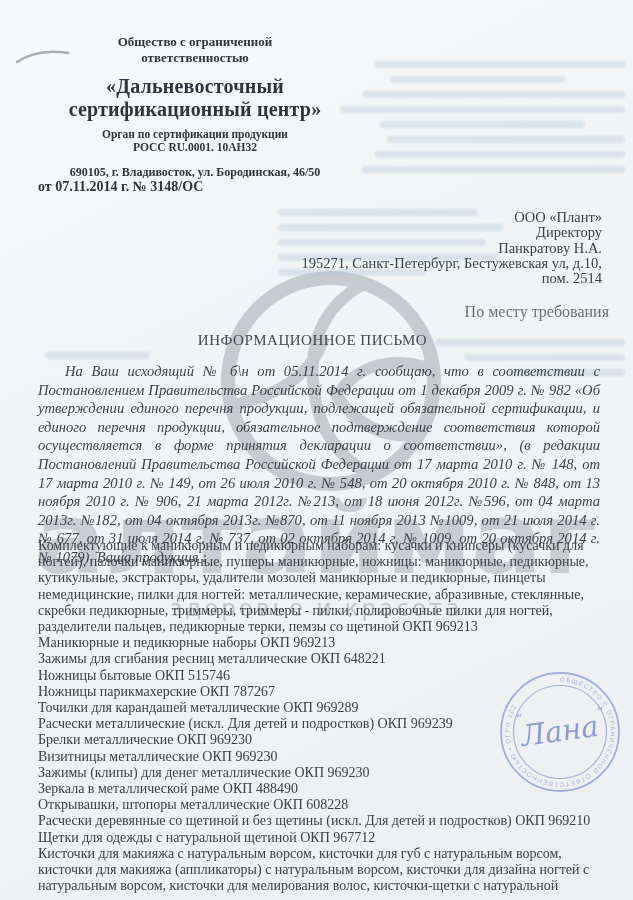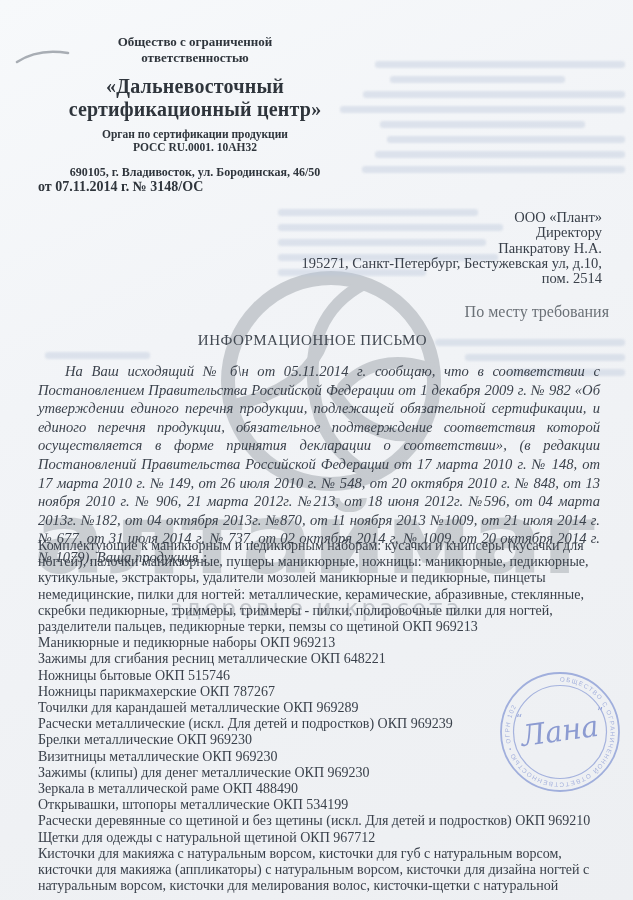--- a/index.html
+++ b/index.html
@@ -150,21 +150,21 @@
     <div>Маникюрные и педикюрные наборы ОКП 969213</div>
     <div>Зажимы для сгибания ресниц металлические ОКП 648221</div>
     <div>Ножницы бытовые ОКП 515746</div>
     <div>Ножницы парикмахерские ОКП 787267</div>
     <div>Точилки для карандашей металлические ОКП 969289</div>
     <div>Расчески металлические (искл. Для детей и подростков) ОКП 969239</div>
     <div>Брелки металлические ОКП 969230</div>
     <div>Визитницы металлические ОКП 969230</div>
     <div>Зажимы (клипы) для денег металлические ОКП 969230</div>
     <div>Зеркала в металлической раме ОКП 488490</div>
-    <div>Открывашки, штопоры металлические ОКП 534199</div>
+    <div>Открывашки, штопоры металлические ОКП 608228</div>
     <div>Расчески деревянные со щетиной и без щетины (искл. Для детей и подростков) ОКП 969210</div>
     <div>Щетки для одежды с натуральной щетиной ОКП 967712</div>
     <div>Кисточки для макияжа с натуральным ворсом, кисточки для губ с натуральным ворсом, кисточки для макияжа (аппликаторы) с натуральным ворсом, кисточки для дизайна ногтей с натуральным ворсом, кисточки для мелирования волос, кисточки-щетки с натуральной</div>
   </div>
 
   <svg class="stamp" viewBox="0 0 130 130" aria-hidden="true">
     <defs>
       <path id="ringPath" d="M 65 14.5 a 50.5 50.5 0 1 1 -0.01 0"></path>
     </defs>
     <circle cx="65" cy="65" r="59" fill="none" stroke="#8b9cd6" stroke-width="1.8" opacity=".85"></circle>

